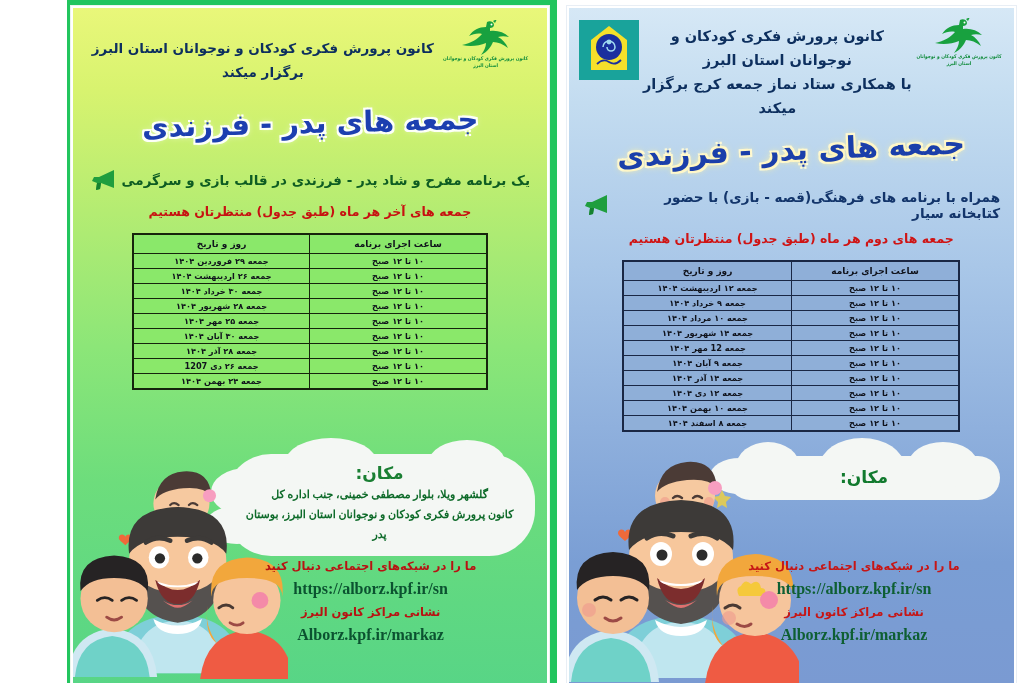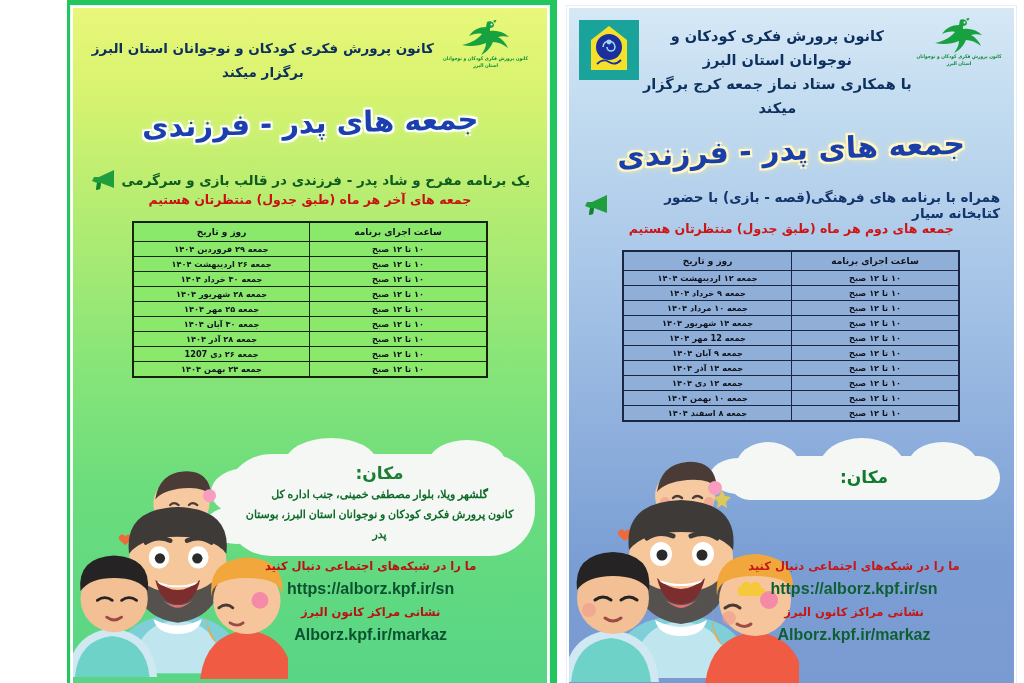--- a/index.html
+++ b/index.html
@@ -82,24 +82,24 @@
   
   .tag-row{
     display:flex;align-items:center;justify-content:center;
     gap:6px;margin-top:22px;padding:0 14px;
   }
   .right .tag-row{margin-top:28px;text-align:right;}
   .tag-txt{font-size:13.5px;font-weight:bold;color:#13356b;}
   .right .tag-txt{color:#0e5c22;font-size:13.5px;}
   .mega{flex:0 0 auto;}
   .sub-red{
-    text-align:center;
+    text-align:center;margin-top:10px;
     font-size:12.5px;font-weight:bold;color:#cf1414;
   }
-  .right .sub-red{color:#c71111;}
+  .right .sub-red{color:#c71111;margin-top:12px;}
 
   
   .tbl-wrap{margin:14px auto 0;}
   .tbl-wrap.l{width:338px;}
   .tbl-wrap.r{width:356px;}
   table.sched{
     width:100%;border-collapse:collapse;
     table-layout:fixed;
   }
   table.sched td,table.sched th{
@@ -164,21 +164,21 @@
   .loc-value.small{font-size:11px;line-height:20px;color:#0e6b2a;font-family:Liberation Serif, serif;}
 
   
   .footer{
     position:absolute;right:26px;text-align:center;z-index:3;
   }
   .footer.l{top:548px;width:268px;}
   .footer.r{top:548px;width:300px;}
   .f-red{font-size:11.5px;font-weight:bold;color:#c61616;line-height:20px;}
   .f-url{font-size:16px;font-weight:bold;color:#0e5f33;line-height:26px;
-         font-family:Liberation Sans, sans-serif;direction:ltr;}
+         font-family:Liberation Serif, serif;direction:ltr;}
   .right .f-red{color:#b81212;}
   .right .f-url{color:#0b5230;}
 
   
   .family{position:absolute;left:0;bottom:0;width:230px;height:235px;pointer-events:none;}
   .family.r{width:215px;height:230px;}
 </style>
 </head>
 <body>
 

